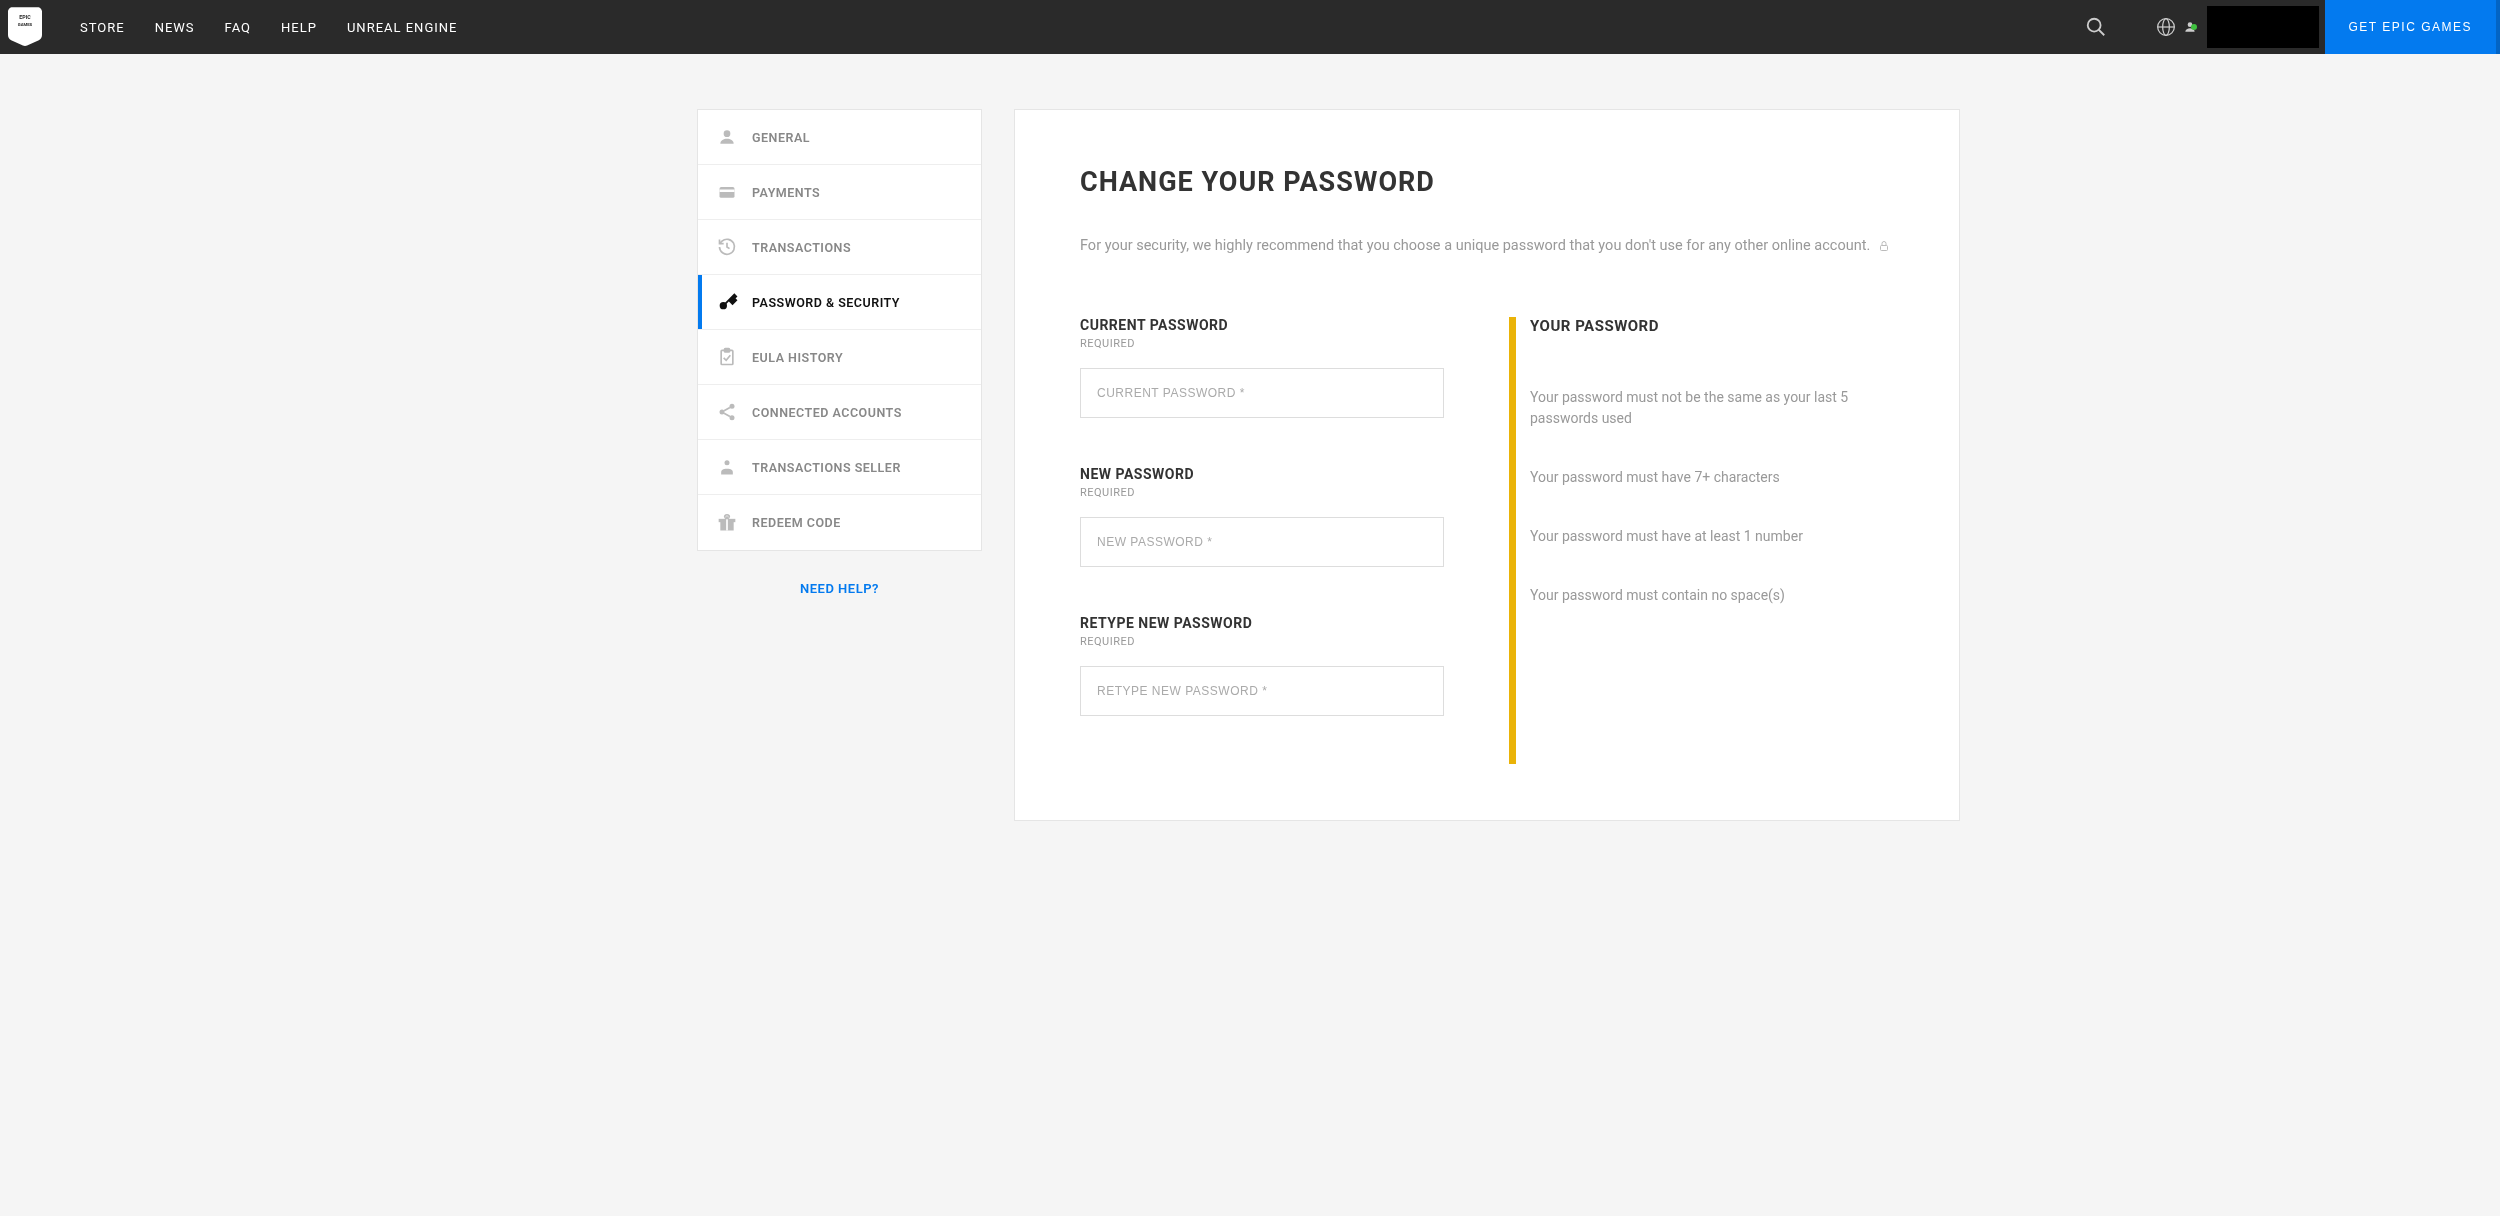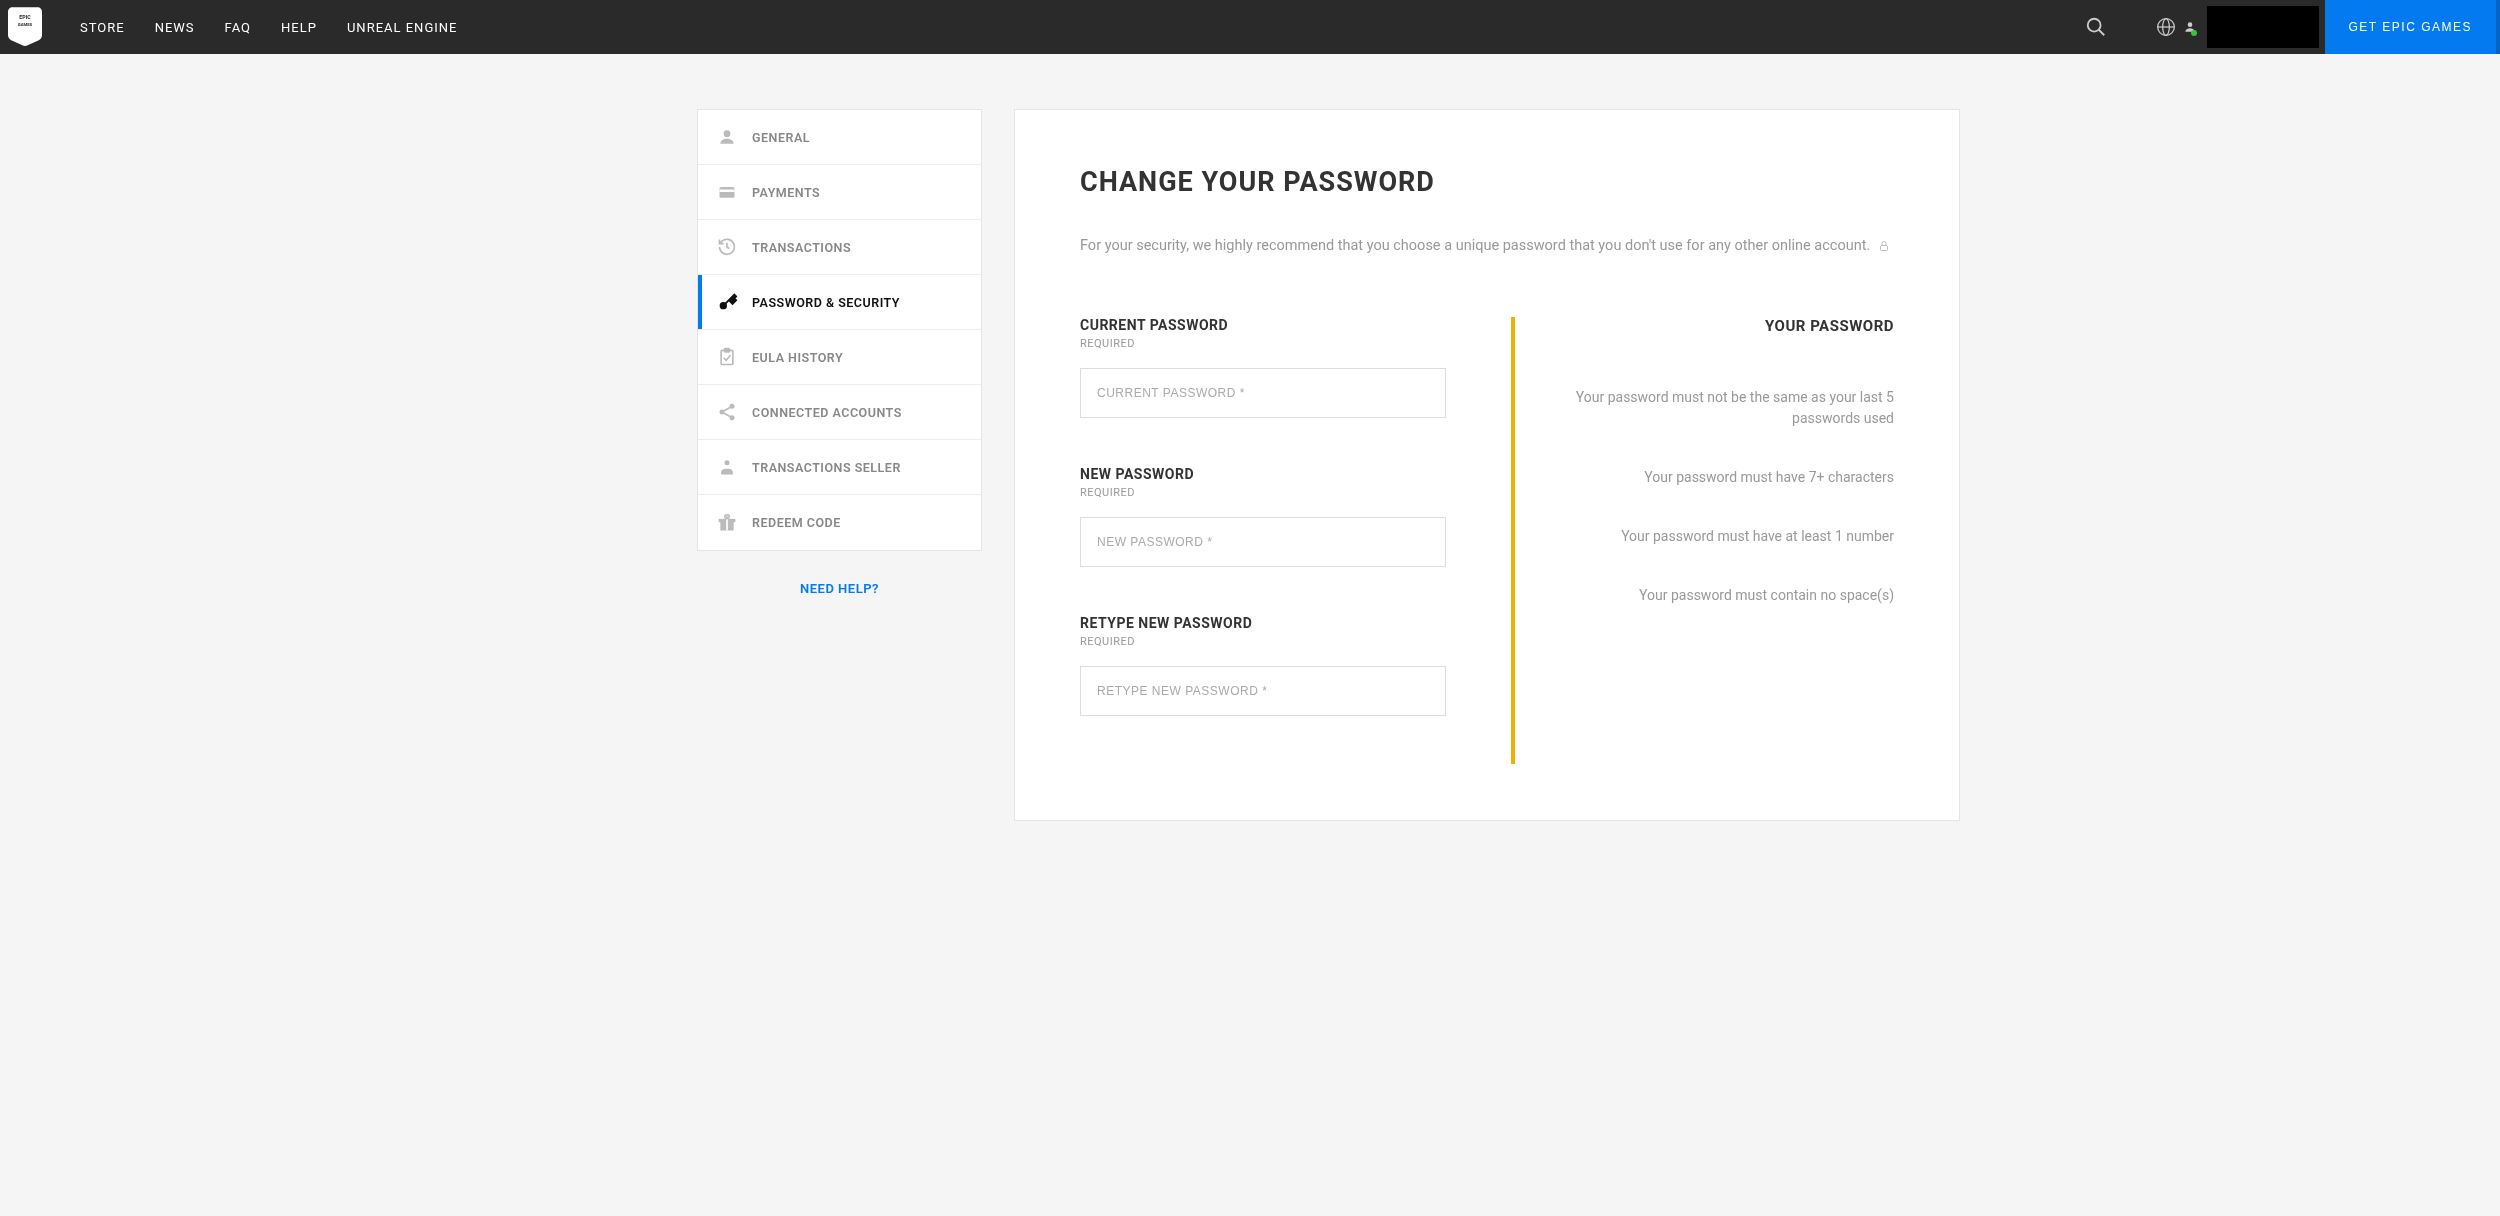--- a/index.html
+++ b/index.html
@@ -39,21 +39,20 @@
     .nav a {
       color: #ffffff;
       text-decoration: none;
       font-size: 13px;
       letter-spacing: 1px;
       cursor: pointer;
     }
     .header-right {
       margin-left: auto;
       display: flex;
-      align-items: center;
       height: 100%;
     }
     .header-icon {
       width: 54px;
       height: 54px;
       display: flex;
       align-items: center;
       justify-content: center;
       color: #ccc;
       cursor: pointer;
@@ -190,23 +189,22 @@
     .form-area {
       display: flex;
       gap: 45px;
     }
     .form-left {
       flex: 1;
       padding-right: 20px;
     }
     .form-right {
       flex: 1;
-      border-left: 4px solid #eab308;
+      border-left: 7px solid #eab308;
       padding-left: 14px;
-      text-align: right;
     }
     .field-group {
       margin-bottom: 48px;
     }
     .field-label {
       font-size: 14px;
       font-weight: 700;
       letter-spacing: 0.5px;
       margin-bottom: 4px;
     }

